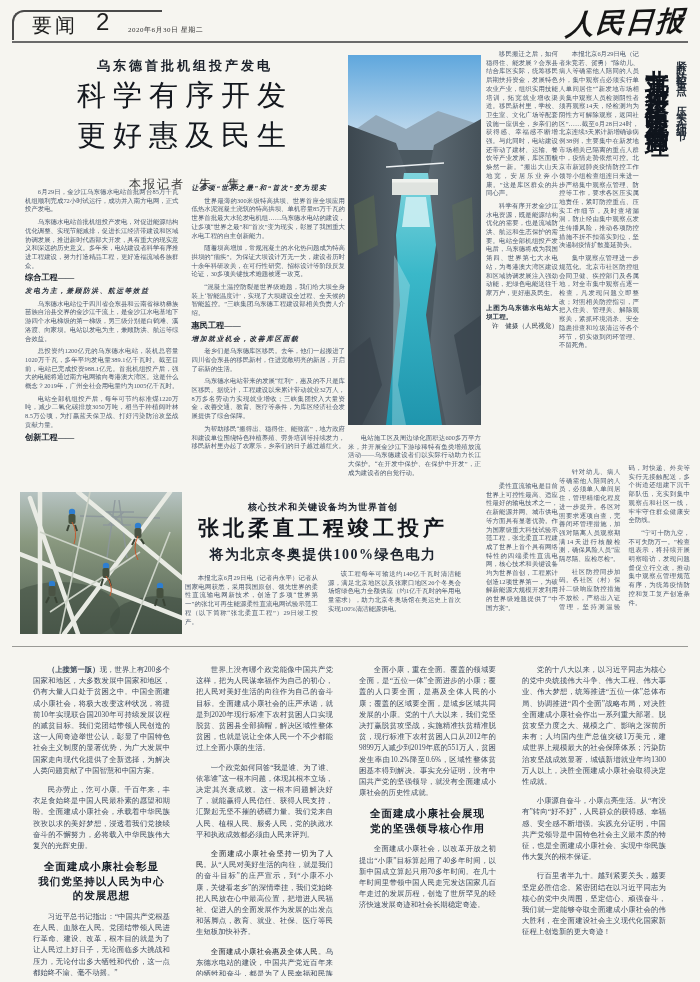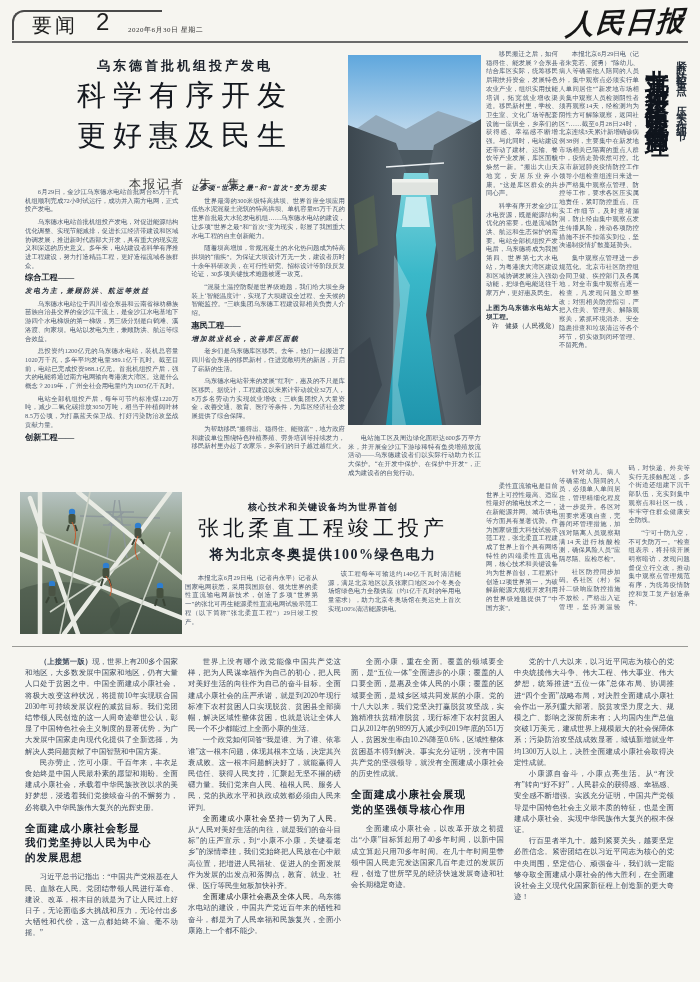--- a/index.html
+++ b/index.html
@@ -31,31 +31,31 @@
   .caption{font-size:6.6px;line-height:9px;font-weight:bold;color:#2c3845;margin-top:5px}
   .caption .credit{display:block;text-align:right;font-weight:normal}
   
   .v-headline{writing-mode:vertical-rl;text-orientation:upright;font-size:24px;font-weight:bold;
        letter-spacing:5px;color:#10151d;font-family:"Liberation Serif",serif}
   .v-kicker{writing-mode:vertical-rl;text-orientation:upright;font-size:10.5px;font-weight:bold;
        letter-spacing:5px;color:#222b36}
   
   .zb-kicker{left:185px;top:501px;width:276px;text-align:center;font-size:9px;font-weight:bold;
        letter-spacing:1px;color:#1c232e}
-  .zb-hl{left:183px;top:514px;width:280px;text-align:center;font-size:21px;font-weight:normal;
+  .zb-hl{left:183px;top:514px;width:280px;text-align:center;font-size:21px;font-weight:bold;
        letter-spacing:4px;color:#12161d}
   .zb-sub{left:185px;top:546px;width:276px;text-align:center;font-size:14px;font-weight:bold;
        letter-spacing:1.5px;color:#1c232e}
   
   .bot-rule{left:12px;top:646px;width:676px;height:1px;background:#9a9a96}
   .cont-col{top:656px;width:153px;height:320px;overflow:hidden;font-size:7.4px;line-height:11.2px;
        color:#3e4b5e;text-align:justify}
-  .cont-col p{margin:0;text-indent:2em}
+  .cont-col p{margin:8px;text-indent:2em}
   .cont-label{font-weight:bold;text-indent:0 !important}
-  .cont-head{font-weight:bold;font-size:10.5px;line-height:14.5px;color:#161d28;
+  .cont-head{font-weight:bold;font-size:10.5px;line-height:14.5px;text-align:center;color:#161d28;
        margin:8px 0 7px;text-indent:0 !important;font-family:"Liberation Sans",sans-serif;letter-spacing:1px}
   .lead-bold{font-weight:normal;color:#1a212c}
   svg{display:block}
 </style>
 </head>
 <body>
 
 <div class="abs hdr-bracket"></div>
 <div class="abs hdr-section">要闻</div>
 <div class="abs hdr-num">2</div>

